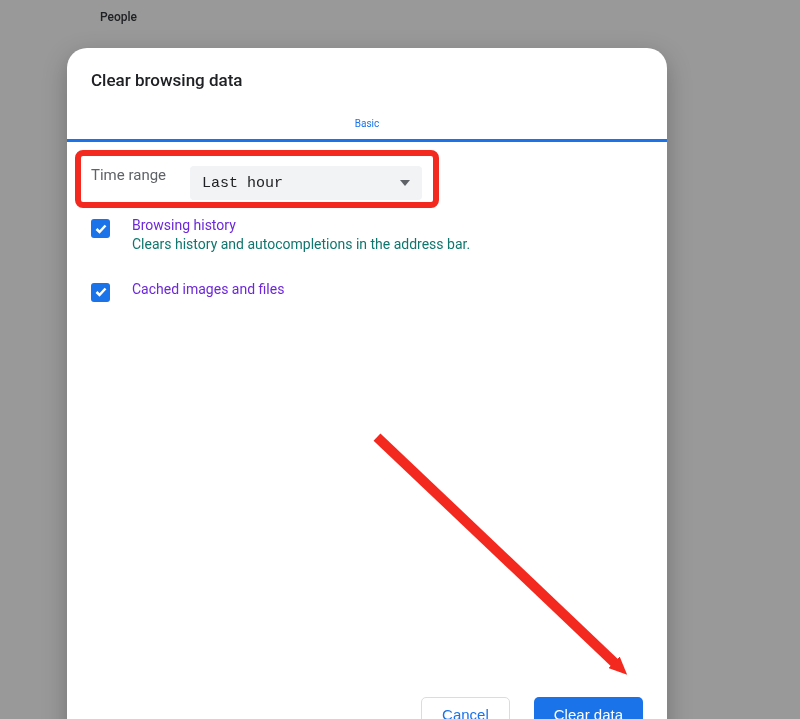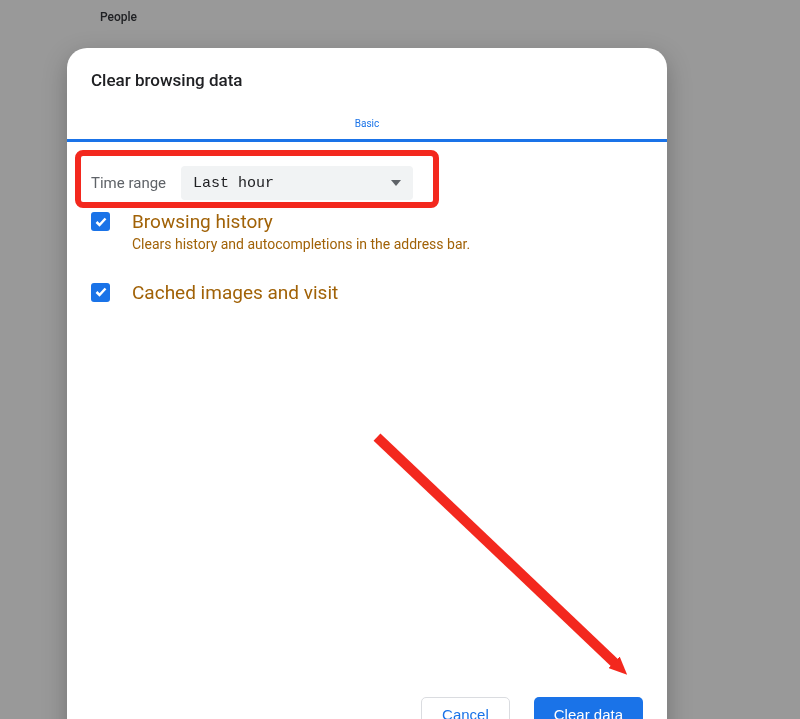--- a/index.html
+++ b/index.html
@@ -82,24 +82,23 @@
       top: 8px;
       width: 364px;
       height: 58px;
       border: 6px solid #f3281e;
       border-radius: 8px;
       pointer-events: none;
       z-index: 5;
     }
     .time-range-row {
       display: flex;
-      align-items: center;
-      gap: 15px;
+      gap: 24px;
       margin-top: 8px;
-      margin-bottom: 10px;
+      margin-bottom: 17px;
     }
     .time-range-label {
       font-size: 15px;
       color: #5f6368;
     }
     .select {
       display: flex;
       align-items: center;
       justify-content: space-between;
       background: #f1f3f4;
@@ -131,27 +130,27 @@
       align-items: center;
       justify-content: center;
       cursor: pointer;
     }
     .checkbox svg {
       stroke: #fff;
       stroke-width: 2.5;
       fill: none;
     }
     .option-title {
-      font-size: 19px;
-      color: #a16207;
+      font-size: 14px;
+      color: #6d28d9;
       margin-bottom: 2px;
     }
     .option-desc {
       font-size: 14px;
-      color: #a16207;
+      color: #0f766e;
       line-height: 1.4;
     }
     .footer {
       display: flex;
       justify-content: flex-end;
       gap: 24px;
       padding: 16px 24px 22px 24px;
     }
     .btn {
       font-size: 15px;
@@ -225,21 +224,21 @@
     </div>
 
 
     <div class="checkbox-row">
       <div class="checkbox">
         <svg width="12" height="10" viewBox="0 0 12 10">
             <path d="M1.5 5 L4.5 8 L10.5 1.5"></path>
           </svg>
       </div>
       <div>
-        <div class="option-title">Cached images and visit</div>
+        <div class="option-title">Cached images and files</div>
       </div>
     </div>
 
     <svg class="arrow-svg" width="320" height="300">
       <defs>
         <marker id="ah" markerWidth="18" markerHeight="16" refX="4" refY="8" orient="auto" markerUnits="userSpaceOnUse">
           <polygon points="0,0 18,8 0,16" fill="#f3281e"></polygon>
         </marker>
       </defs>
       <line x1="30" y1="20" x2="270" y2="248" stroke="#f3281e" stroke-width="10" marker-end="url(#ah)"></line>

